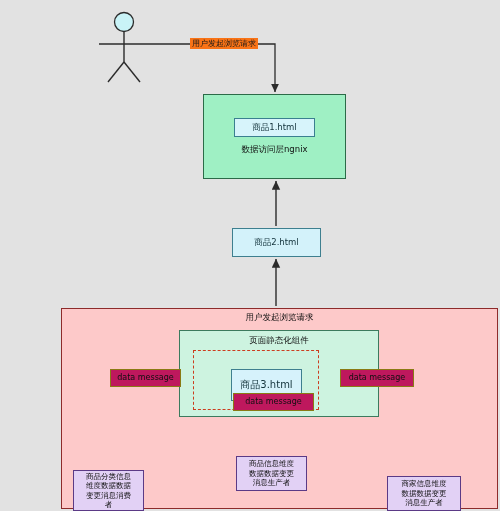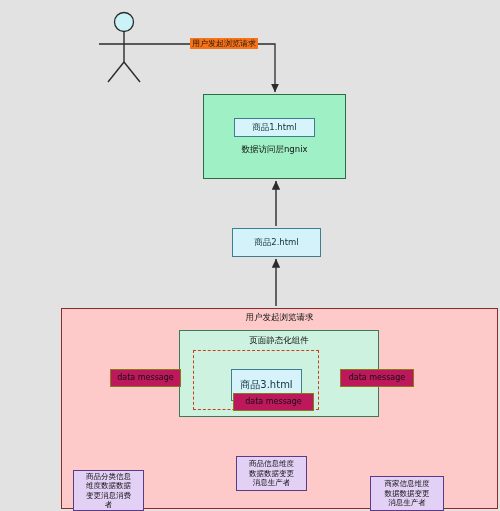--- a/index.html
+++ b/index.html
@@ -138,21 +138,21 @@
   
   .box-purple {
     background: #e2d1f5;
     border: 1.2px solid #5b3a86;
     font-size: 7.5px;
     color: #101010;
     flex-direction: column;
   }
   .purple-1 { left: 64px;  top: 470px; width: 71px; height: 41px; margin-left: 9px; }
   .purple-2 { left: 236px; top: 456px; width: 71px; height: 35px; }
-  .purple-3 { left: 370px; top: 476px; width: 74px; height: 35px; }
+  .purple-3 { left: 387px; top: 476px; width: 74px; height: 35px; }
 </style>
 </head>
 <body>
 
 <div id="diagram-root">
 
   <svg class="layer" viewBox="0 0 500 511">
     <defs>
       <marker id="arrowhead" markerWidth="8" markerHeight="8" refX="6.2" refY="3" orient="auto">
         <path d="M0,0 L6.4,3 L0,6 Z" fill="#2b2b2b"></path>

